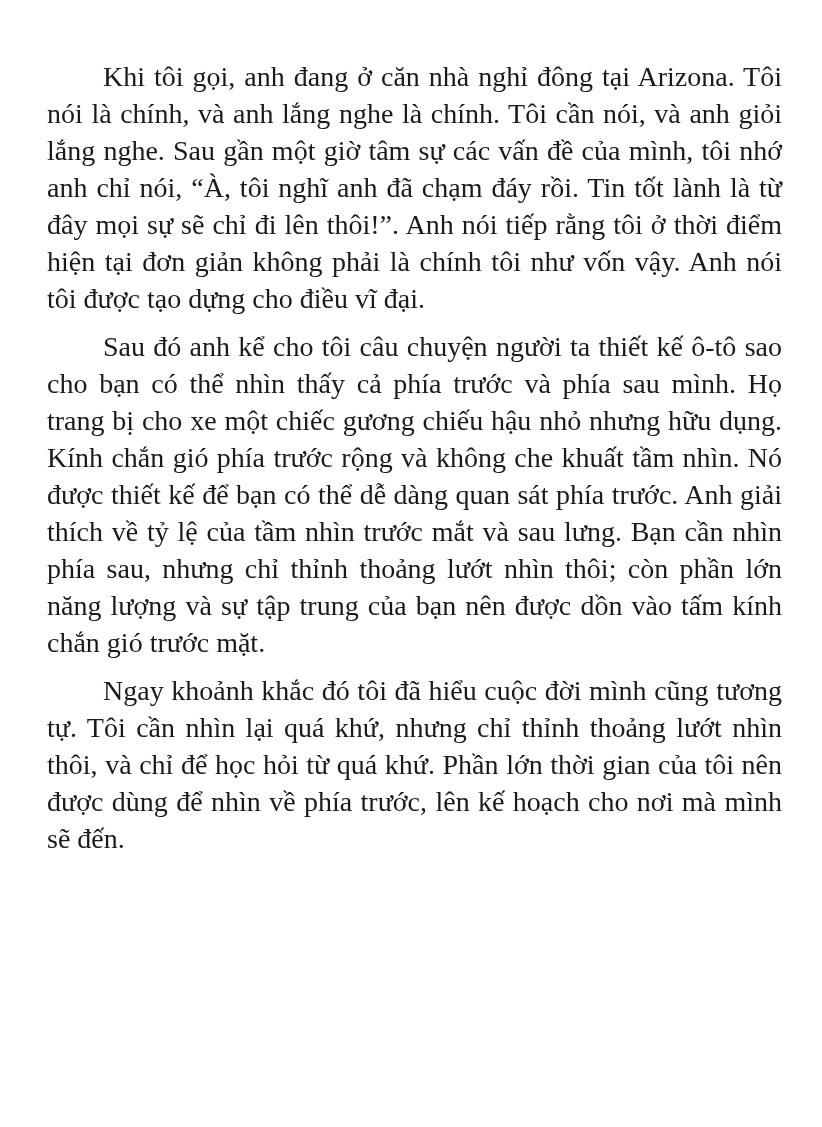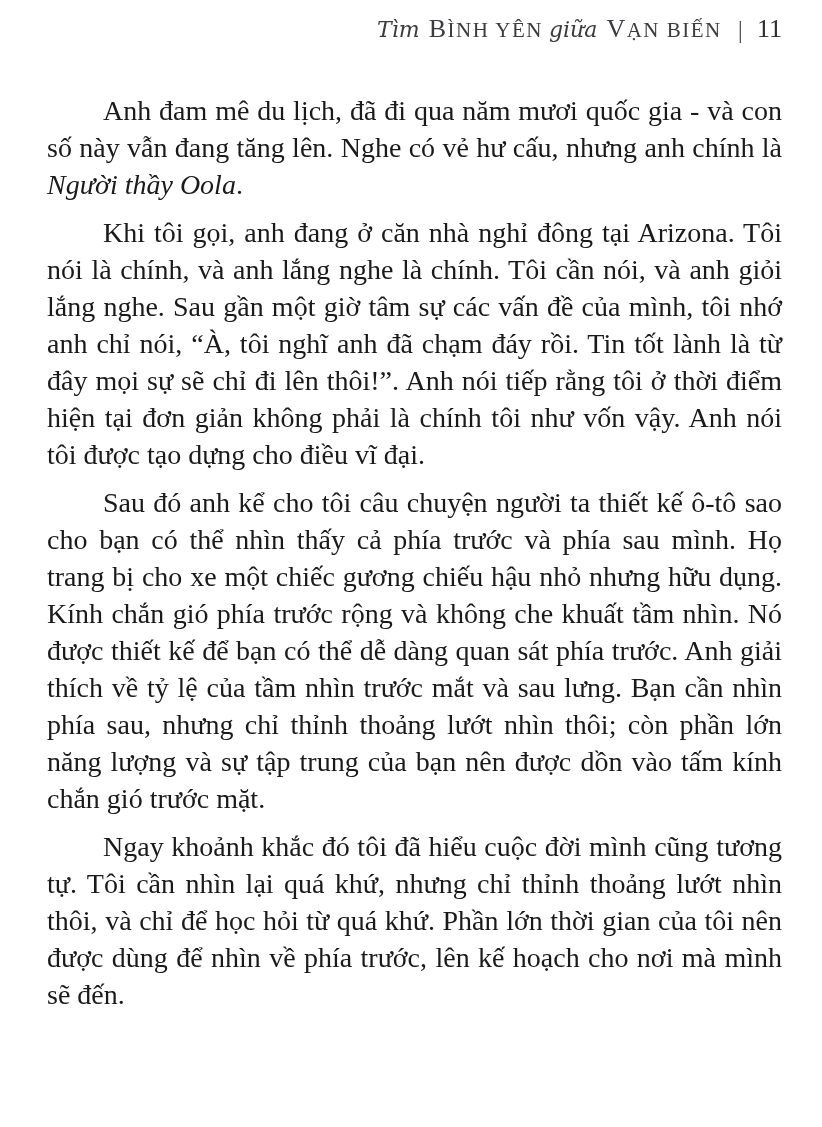--- a/index.html
+++ b/index.html
@@ -69,29 +69,20 @@
   }
   .body-text em {
     font-style: italic;
   }
 </style>
 </head>
 <body>
 
 <div class="page">
 
-  <header class="running-head">
-    <span class="script">Tìm</span>
-    <span class="caps">BÌNH YÊN</span>
-    <span class="script">giữa</span>
-    <span class="caps">VẠN BIẾN</span>
-    <span class="sep">|</span>
-    <span class="pagenum">11</span>
-  </header>
 
   <main class="body-text">
-    <p><span>Anh đam mê du lịch, đã đi qua năm mươi quốc gia - và con số này vẫn đang tăng lên. Nghe có vẻ hư cấu, nhưng anh chính là </span><em>Người thầy Oola</em><span>.</span></p>
     <p>Khi tôi gọi, anh đang ở căn nhà nghỉ đông tại Arizona. Tôi nói là chính, và anh lắng nghe là chính. Tôi cần nói, và anh giỏi lắng nghe. Sau gần một giờ tâm sự các vấn đề của mình, tôi nhớ anh chỉ nói, “À, tôi nghĩ anh đã chạm đáy rồi. Tin tốt lành là từ đây mọi sự sẽ chỉ đi lên thôi!”. Anh nói tiếp rằng tôi ở thời điểm hiện tại đơn giản không phải là chính tôi như vốn vậy. Anh nói tôi được tạo dựng cho điều vĩ đại.</p>
     <p>Sau đó anh kể cho tôi câu chuyện người ta thiết kế ô-tô sao cho bạn có thể nhìn thấy cả phía trước và phía sau mình. Họ trang bị cho xe một chiếc gương chiếu hậu nhỏ nhưng hữu dụng. Kính chắn gió phía trước rộng và không che khuất tầm nhìn. Nó được thiết kế để bạn có thể dễ dàng quan sát phía trước. Anh giải thích về tỷ lệ của tầm nhìn trước mắt và sau lưng. Bạn cần nhìn phía sau, nhưng chỉ thỉnh thoảng lướt nhìn thôi; còn phần lớn năng lượng và sự tập trung của bạn nên được dồn vào tấm kính chắn gió trước mặt.</p>
     <p>Ngay khoảnh khắc đó tôi đã hiểu cuộc đời mình cũng tương tự. Tôi cần nhìn lại quá khứ, nhưng chỉ thỉnh thoảng lướt nhìn thôi, và chỉ để học hỏi từ quá khứ. Phần lớn thời gian của tôi nên được dùng để nhìn về phía trước, lên kế hoạch cho nơi mà mình sẽ đến.</p>
   </main>
 
 </div>
 
 </body></html>

